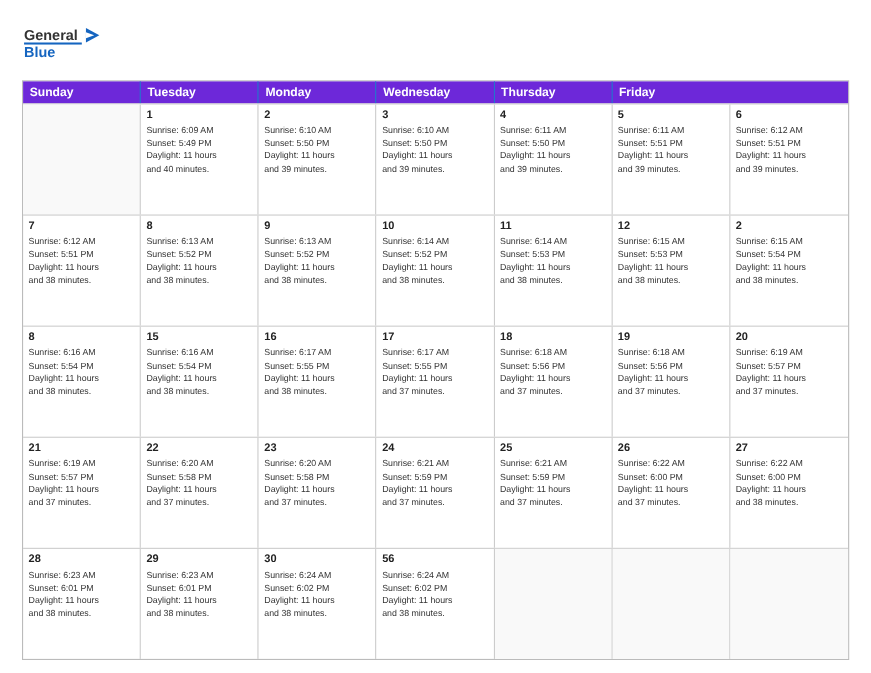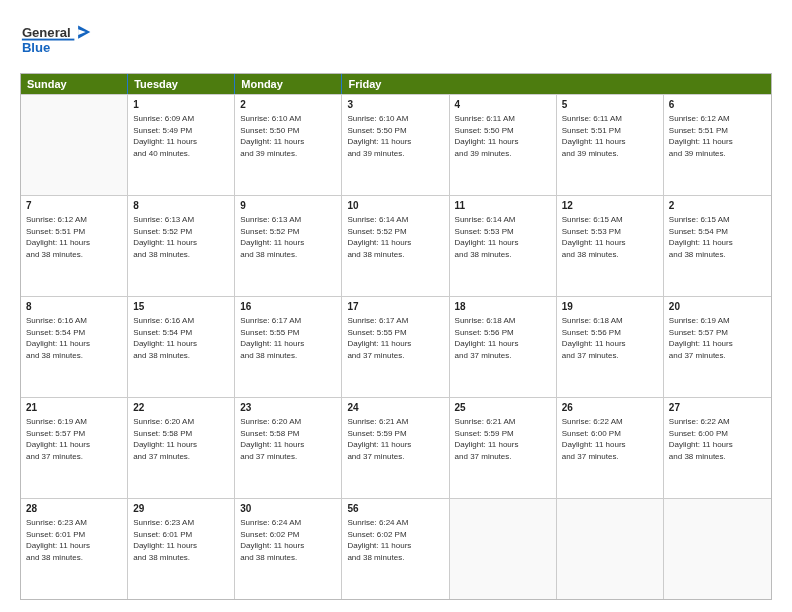--- a/index.html
+++ b/index.html
@@ -38,21 +38,21 @@
     }
     .calendar {
       flex: 1;
       display: flex;
       flex-direction: column;
       border: 1px solid #bbb;
     }
     .cal-header {
       display: grid;
       grid-template-columns: repeat(7, 1fr);
-      background: #4d7c0f;
+      background: #6d28d9;
     }
     .cal-header-cell {
       color: #fff;
       font-size: 11px;
       font-weight: bold;
       padding: 4px 6px;
       text-align: left;
       border-right: 1px solid #2277cc;
     }
     .cal-header-cell:last-child { border-right: none; }
@@ -121,20 +121,22 @@
       <div class="location-title"></div>
     </div>
   </div>
 
   <div class="calendar">
     <div class="cal-header">
 
     <div class="cal-header-cell">Sunday</div>
         <div class="cal-header-cell">Tuesday</div>
         <div class="cal-header-cell">Monday</div>
+        <div class="cal-header-cell">Wednesday</div>
+        <div class="cal-header-cell">Thursday</div>
         <div class="cal-header-cell">Friday</div>
       </div>
     <div class="cal-body">
 
     <div class="cal-row">
           <div class="cal-cell empty"></div>
           <div class="cal-cell">
             <span class="day-num">1</span>
             <div class="info" style="white-space: pre-line;">Sunrise: 6:09 AM
 Sunset: 5:49 PM

